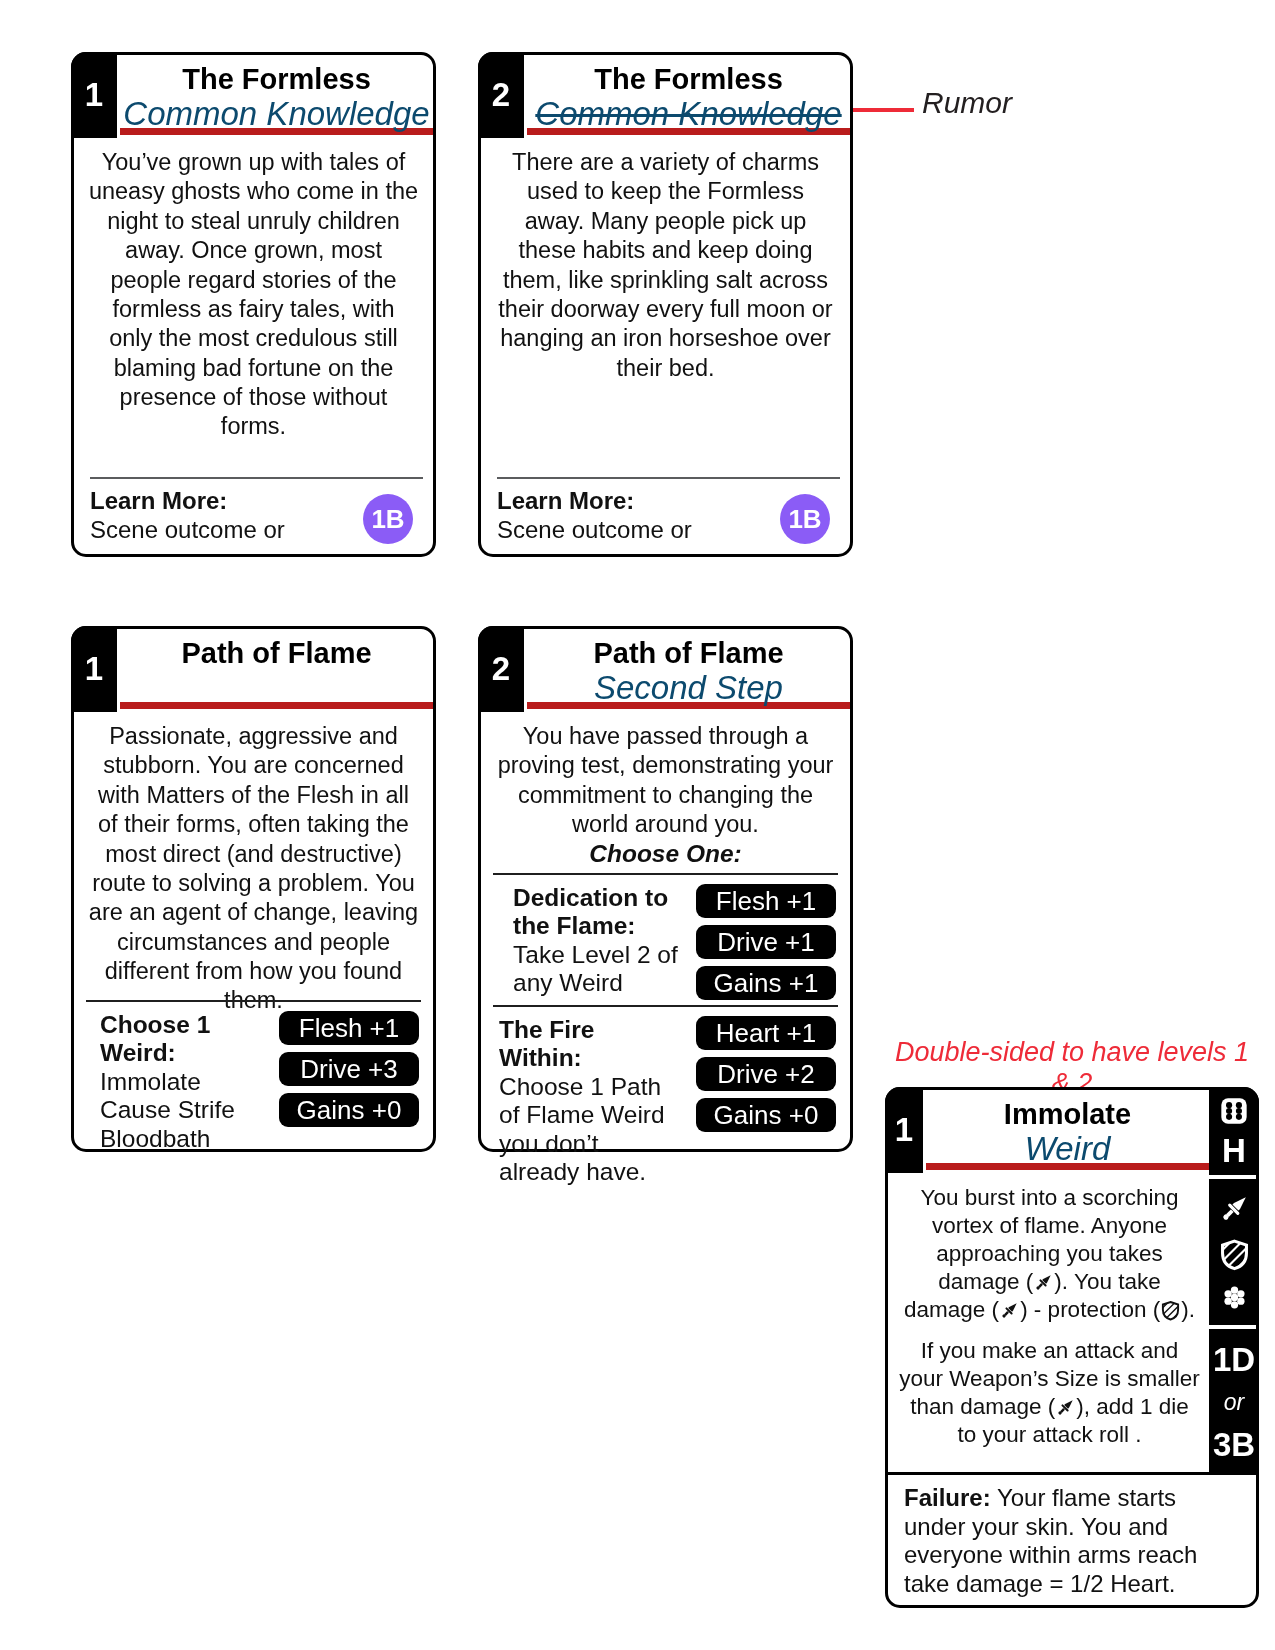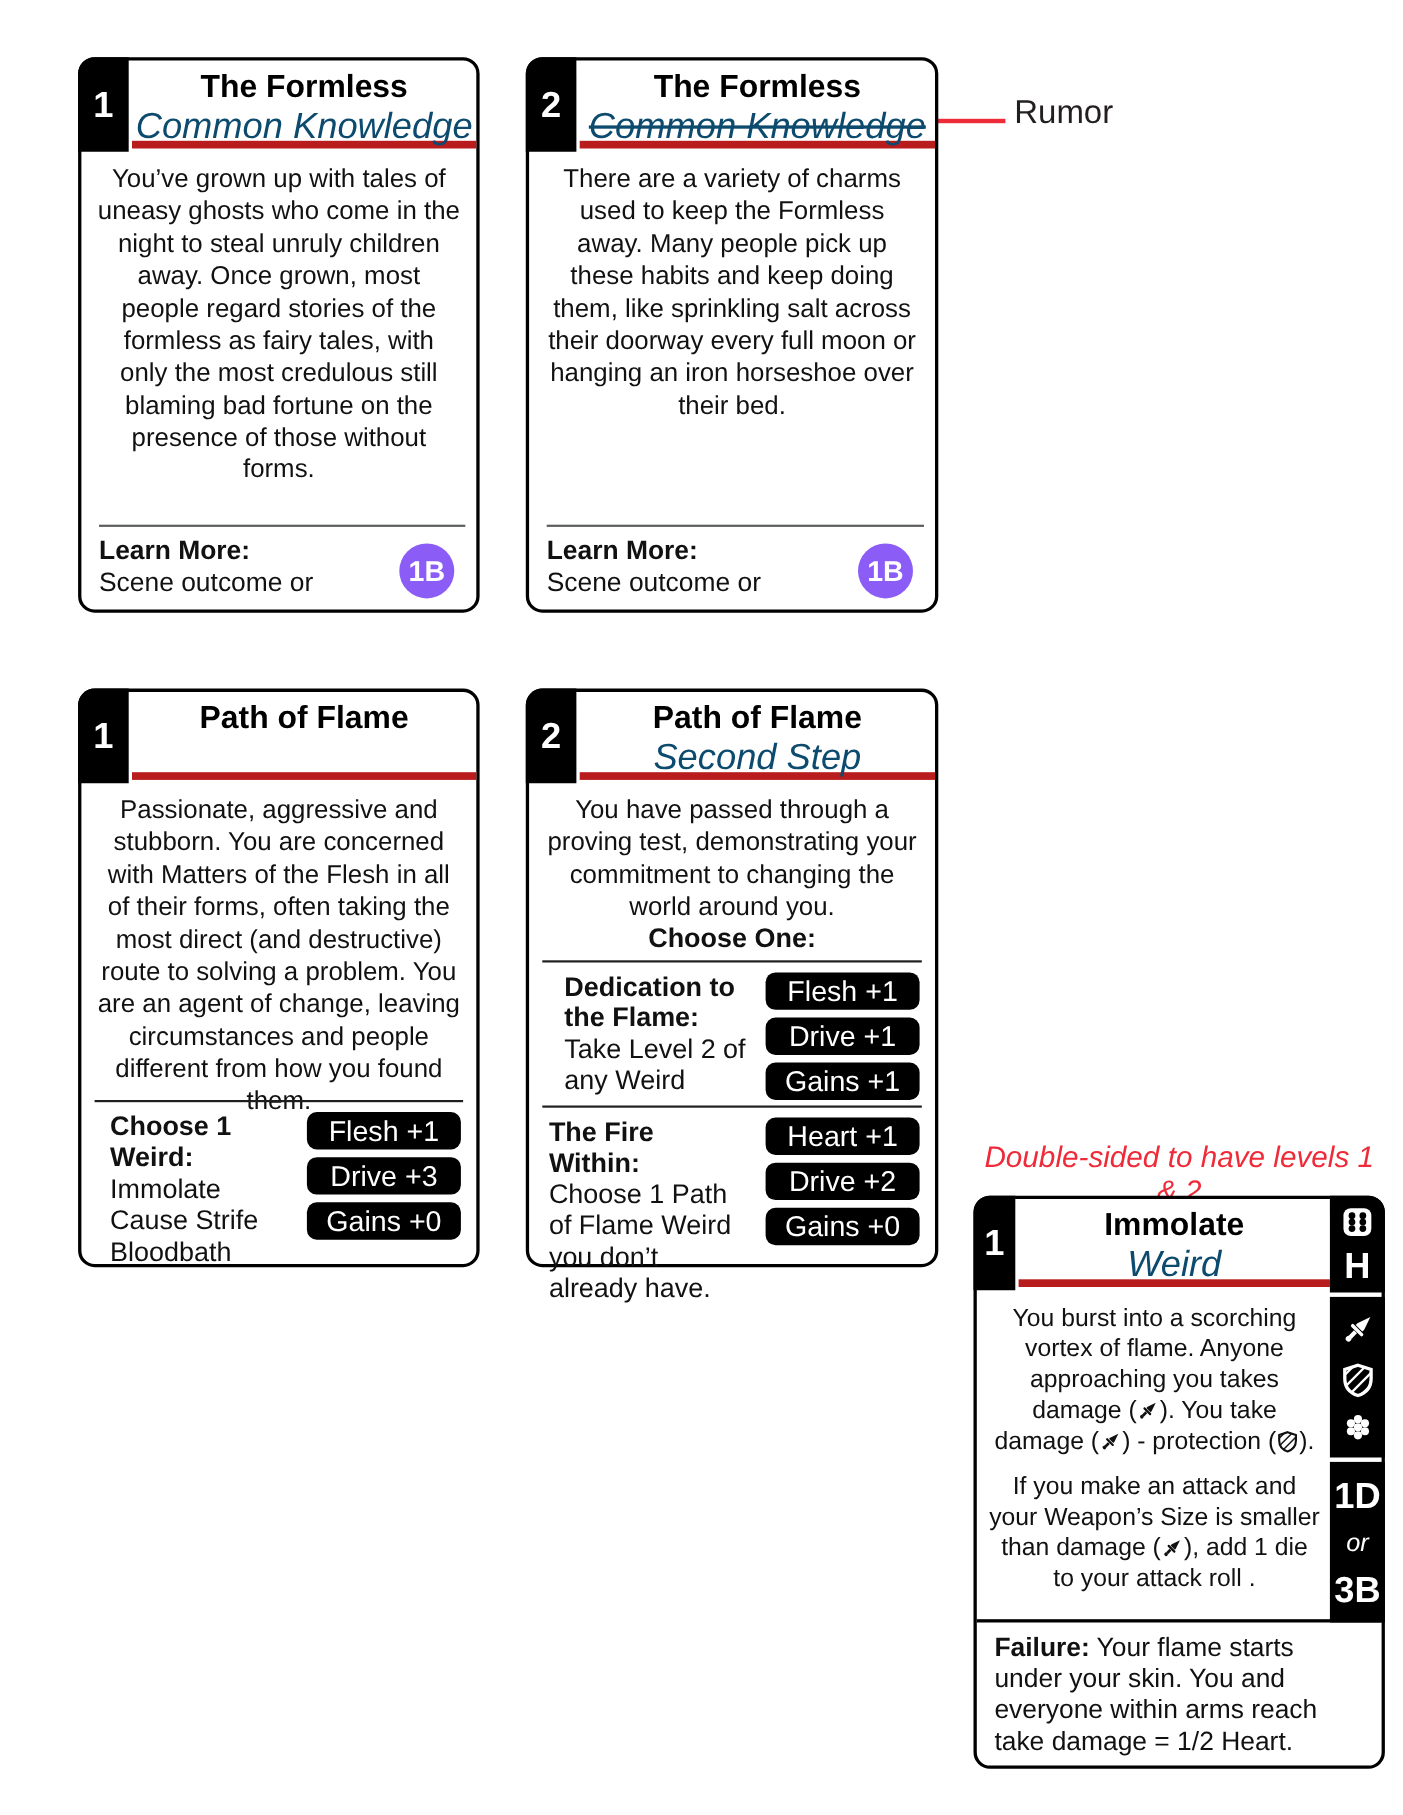--- a/index.html
+++ b/index.html
@@ -38,21 +38,21 @@
   .sec-divider{height:2px;background:#1f1f1f;margin:0 12px;}
   .sec-row{display:flex;justify-content:space-between;padding:9px 8px 0 26px;}
   .sec-left{font-size:24.5px;line-height:1.16;text-align:left;padding-right:4px;}
   .bold{font-weight:bold;}
   .chips{display:flex;flex-direction:column;gap:7px;width:140px;flex:0 0 auto;margin-right:6px;}
   .chip{background:#000;color:#fff;border-radius:9px;height:34px;font-size:26px;
        display:flex;align-items:center;justify-content:center;line-height:1;}
   .card3-choose{position:absolute;top:371px;left:0;right:0;bottom:0;}
   .card4-sec1{position:absolute;top:244px;left:0;right:0;height:132px;}
   .card4-sec2{position:absolute;top:376px;left:0;right:0;bottom:0;}
-  .choose-one{font-weight:bold;font-size:24.5px;text-align:center;margin-top:0px;}
+  .choose-one{font-weight:bold;font-size:24.5px;text-align:center;margin-top:0px;font-style:italic;}
 
   
   .card5 .tab{width:38px;}
   .card5 .card-header{margin-left:38px;margin-right:47px;}
   .card5 .card-body{margin-right:47px;padding:14px 8px 0 10px;font-size:22.5px;line-height:1.24;}
   .card5 .card-body p{margin:0 0 14px 0;}
   .sidebar{position:absolute;top:-3px;right:-3px;width:50px;display:flex;flex-direction:column;gap:4px;}
   .sb-block{background:#000;color:#fff;display:flex;flex-direction:column;
        align-items:center;justify-content:space-evenly;}
   .sb-top{height:88px;border-top-right-radius:15px;}
@@ -62,21 +62,21 @@
   .sb-or{font-style:italic;font-weight:normal;font-size:23px;}
   .sb-icon{width:33px;height:33px;color:#fff;}
   .sb-icon.small{width:29px;height:29px;}
   .die-icon{width:32px;height:32px;}
   .failure{position:absolute;left:0;right:0;top:382px;bottom:0;}
   .fail-divider{height:3px;background:#000;}
   .fail-text{margin:0;padding:9px 14px 0 16px;font-size:24px;line-height:1.19;text-align:left;}
   .inline-icon{width:21px;height:21px;vertical-align:-4px;color:#111;display:inline-block;}
 
   
-  .rumor-text{position:absolute;left:922px;top:86px;font-size:30px;color:#231f20;}
+  .rumor-text{position:absolute;left:922px;top:86px;font-size:30px;font-style:italic;color:#231f20;}
   .rumor-line{position:absolute;left:820px;top:108px;width:94px;height:3.5px;background:var(--red);}
   .rumor-head{position:absolute;left:804px;top:99px;width:0;height:0;
        border-top:11px solid transparent;border-bottom:11px solid transparent;
        border-right:18px solid var(--red);}
   .double-sided{position:absolute;left:885px;top:1037px;width:374px;text-align:center;
        font-size:27px;font-style:italic;color:var(--red);}
 
   .defs-holder{position:absolute;width:0;height:0;overflow:hidden;}
 </style>
 </head>

